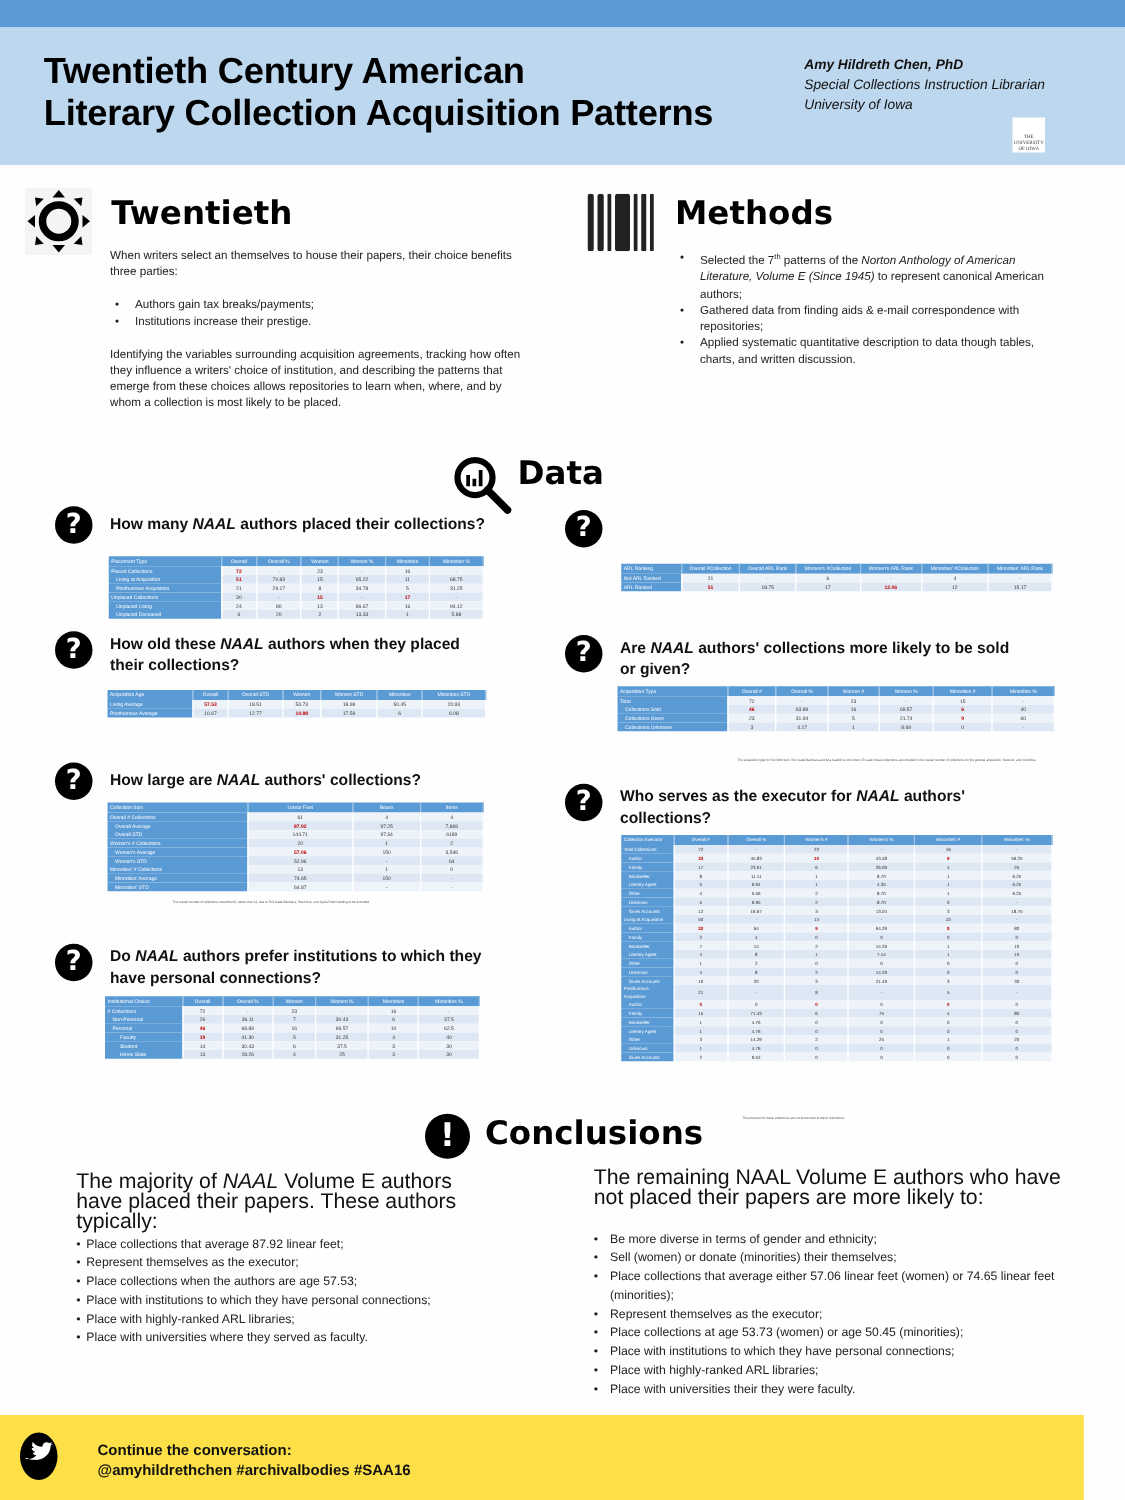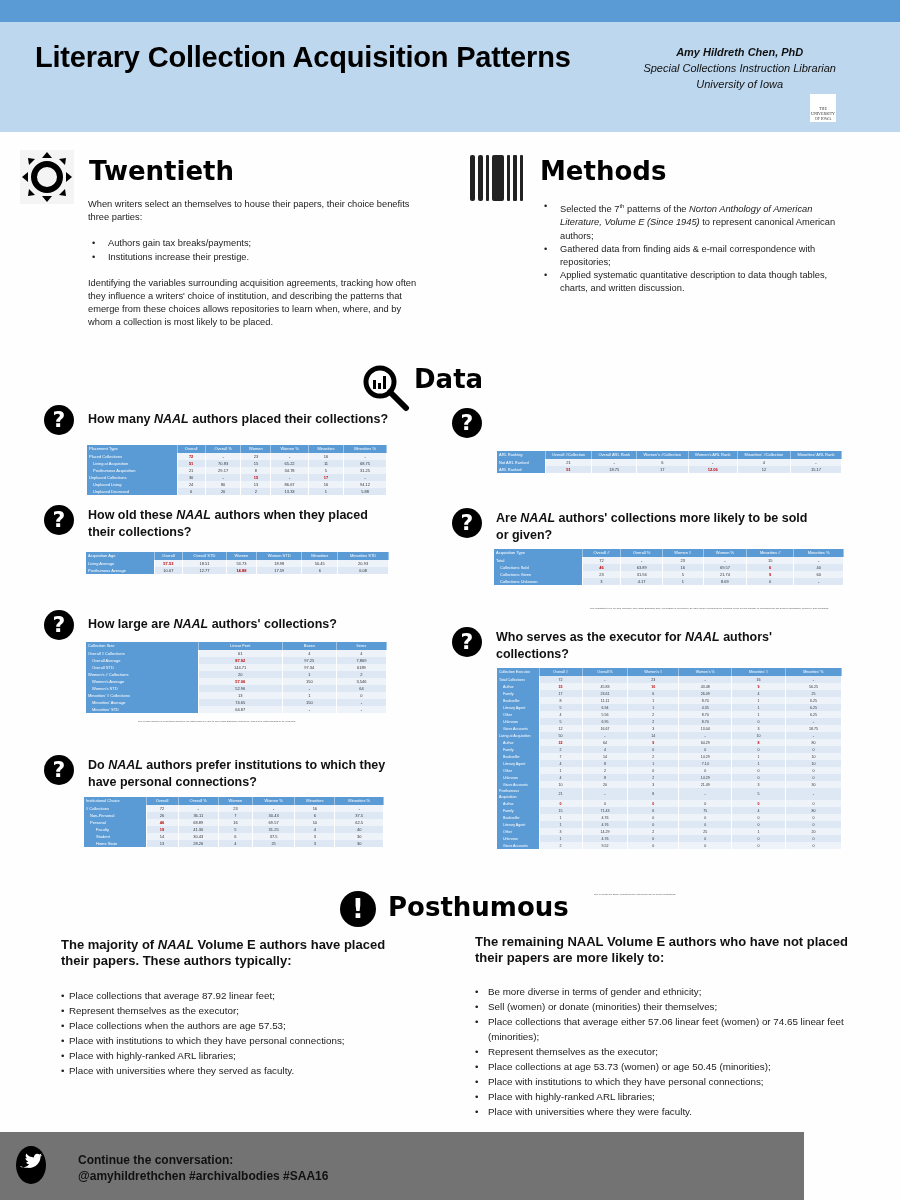--- a/index.html
+++ b/index.html
@@ -1,20 +1,20 @@
 <!DOCTYPE html>
 <html><head>
 <meta charset="utf-8">
 <style>
 *{box-sizing:border-box;margin:0;padding:0}
 body{width:900px;height:1200px;background:#fefefe;font-family:"Liberation Sans",sans-serif;color:#111;position:relative;overflow:hidden}
 .topbar{position:absolute;left:0;top:0;width:900px;height:22px;background:#5b9bd5}
 .header{position:absolute;left:0;top:22px;width:900px;height:110px;background:#bdd7ee}
 .title{position:absolute;left:35px;top:18px;font-weight:bold;font-size:29px;line-height:34px;color:#000;letter-spacing:-0.2px}
-.author{position:absolute;right:64px;top:22px;text-align:center;font-style:italic;font-size:11px;line-height:16px;color:#111}
+.author{position:absolute;right:64px;top:22px;text-align:left;font-style:italic;font-size:11px;line-height:16px;color:#111}
 .author .name{font-weight:bold}
 .logo{position:absolute;right:64px;top:72px;width:26px;height:28px;background:#fff;font-size:4px;line-height:5px;text-align:center;font-family:"Liberation Serif",serif;padding-top:12px;color:#333}
 .sec-icon{position:absolute}
 .sec-title{position:absolute;font-family:"DejaVu Sans",sans-serif;font-weight:bold;font-size:26px;color:#000}
 .body-text{position:absolute;font-size:9.3px;line-height:13.2px;color:#222}
 .body-text ul{list-style:none}
 .body-text li{position:relative;padding-left:20px}
 .body-text li:before{content:"•";position:absolute;left:4px}
 .q{position:absolute}
 .q-icon{position:absolute;left:0;top:0;width:30px;height:30px;border-radius:50%;background:#000;color:#fff;font-weight:bold;font-size:22px;text-align:center;line-height:30px;font-family:"DejaVu Sans",sans-serif}
@@ -23,35 +23,36 @@
 table.dt th{background:#5b9bd5;color:#fff;font-weight:normal;border-right:1px solid #9dc3e6;padding:1px 2px;text-align:center}
 table.dt th:first-child{text-align:left}
 table.dt td{padding:0 2px;text-align:center;color:#333;border-right:1px solid #fff;height:7px}
 table.dt td:first-child{background:#5b9bd5;color:#fff;text-align:left}
 table.dt tr:nth-child(odd) td{background:#dde8f4}
 table.dt tr:nth-child(even) td{background:#eef3f9}
 table.dt tr td:first-child{background:#5b9bd5}
 table.dt td.red{color:#c00000;font-weight:bold}
 table.dt td.ind{padding-left:6px}
 .footnote{position:absolute;font-size:2.5px;line-height:3.5px;color:#555}
-.conc-head{position:absolute;font-weight:bold;font-size:13px;line-height:16px;color:#111}
+.conc-head{position:absolute;font-weight:normal;font-size:17px;line-height:16px;color:#111}
 .conc-list{position:absolute;font-size:9.8px;line-height:15px;color:#222;list-style:none}
 .conc-list li{position:relative;padding-left:8px}
 .conc-list li:before{content:"•";position:absolute;left:0}
 .conc-list.r li{padding-left:13px}
-.footer{position:absolute;left:0;top:1132px;width:804px;height:68px;background:#737373}
+.footer{position:absolute;left:0;top:1132px;width:867px;height:68px;background:#fde047}
 .tw-icon{position:absolute;left:16px;top:14px;width:30px;height:38px;border-radius:50%;background:#000}
 .tw-text{position:absolute;left:78px;top:20px;font-weight:bold;font-size:12px;line-height:16px;color:#111}
 </style>
 </head>
 <body>
 
 <div class="topbar"></div>
 <div class="header">
   <div class="title">
+    <div>Twentieth Century American</div>
     <div>Literary Collection Acquisition Patterns</div>
   </div>
   <div class="author">
     <div class="name">Amy Hildreth Chen, PhD</div>
     <div>Special Collections Instruction Librarian</div>
     <div>University of Iowa</div>
   </div>
   <div class="logo">THE UNIVERSITY OF IOWA</div>
 </div>
 
@@ -675,42 +676,42 @@
         <td>28.26</td>
         <td>4</td>
         <td>25</td>
         <td>3</td>
         <td>30</td>
       </tr>
 </tbody>
   </table>
 
 <div class="q-icon" style="position:absolute;left:340px;top:891px;width:36px;height:36px;line-height:36px;font-size:26px">!</div>
-<div class="sec-title" style="left:388px;top:892px">Posthumous</div>
+<div class="sec-title" style="left:388px;top:892px">Conclusions</div>
 
 <div class="conc-head" style="left:61px;top:937px;width:340px"><span>The majority of </span><em>NAAL</em><span> Volume E authors have placed their papers. These authors typically:</span></div>
 <ul class="conc-list" style="left:61px;top:988px;width:350px">
   <li>Place collections that average 87.92 linear feet;</li>
   <li>Represent themselves as the executor;</li>
   <li>Place collections when the authors are age 57.53;</li>
   <li>Place with institutions to which they have personal connections;</li>
   <li>Place with highly-ranked ARL libraries;</li>
   <li>Place with universities where they served as faculty.</li>
 </ul>
 
 <div class="conc-head" style="left:475px;top:934px;width:385px">The remaining NAAL Volume E authors who have not placed their papers are more likely to:</div>
 <ul class="conc-list r" style="left:475px;top:984px;width:380px">
   <li>Be more diverse in terms of gender and ethnicity;</li>
   <li>Sell (women) or donate (minorities) their themselves;</li>
   <li>Place collections that average either 57.06 linear feet (women) or 74.65 linear feet (minorities);</li>
   <li>Represent themselves as the executor;</li>
   <li>Place collections at age 53.73 (women) or age 50.45 (minorities);</li>
   <li>Place with institutions to which they have personal connections;</li>
   <li>Place with highly-ranked ARL libraries;</li>
-  <li>Place with universities where they were faculty.</li>
+  <li>Place with universities their they were faculty.</li>
 </ul>
 
 <div class="footer">
   <div class="tw-icon">
     <svg width="30" height="38" viewBox="0 0 30 38">
         <path d="M8 22c3 1 7 0 9-3-2 0-3-1-3-2 1 0 1 0 2-1-2 0-3-2-3-3 1 0 1 0 2 0-2-1-2-3-1-5 2 3 5 4 8 4 0-3 3-5 6-3l2-1-1 2h2l-2 1c0 7-6 13-14 12-3 0-5-1-7-2z" fill="#fff" transform="translate(-3,0) scale(0.95)"></path>
       </svg>
   </div>
   <div class="tw-text">
     <div>Continue the conversation:</div>

